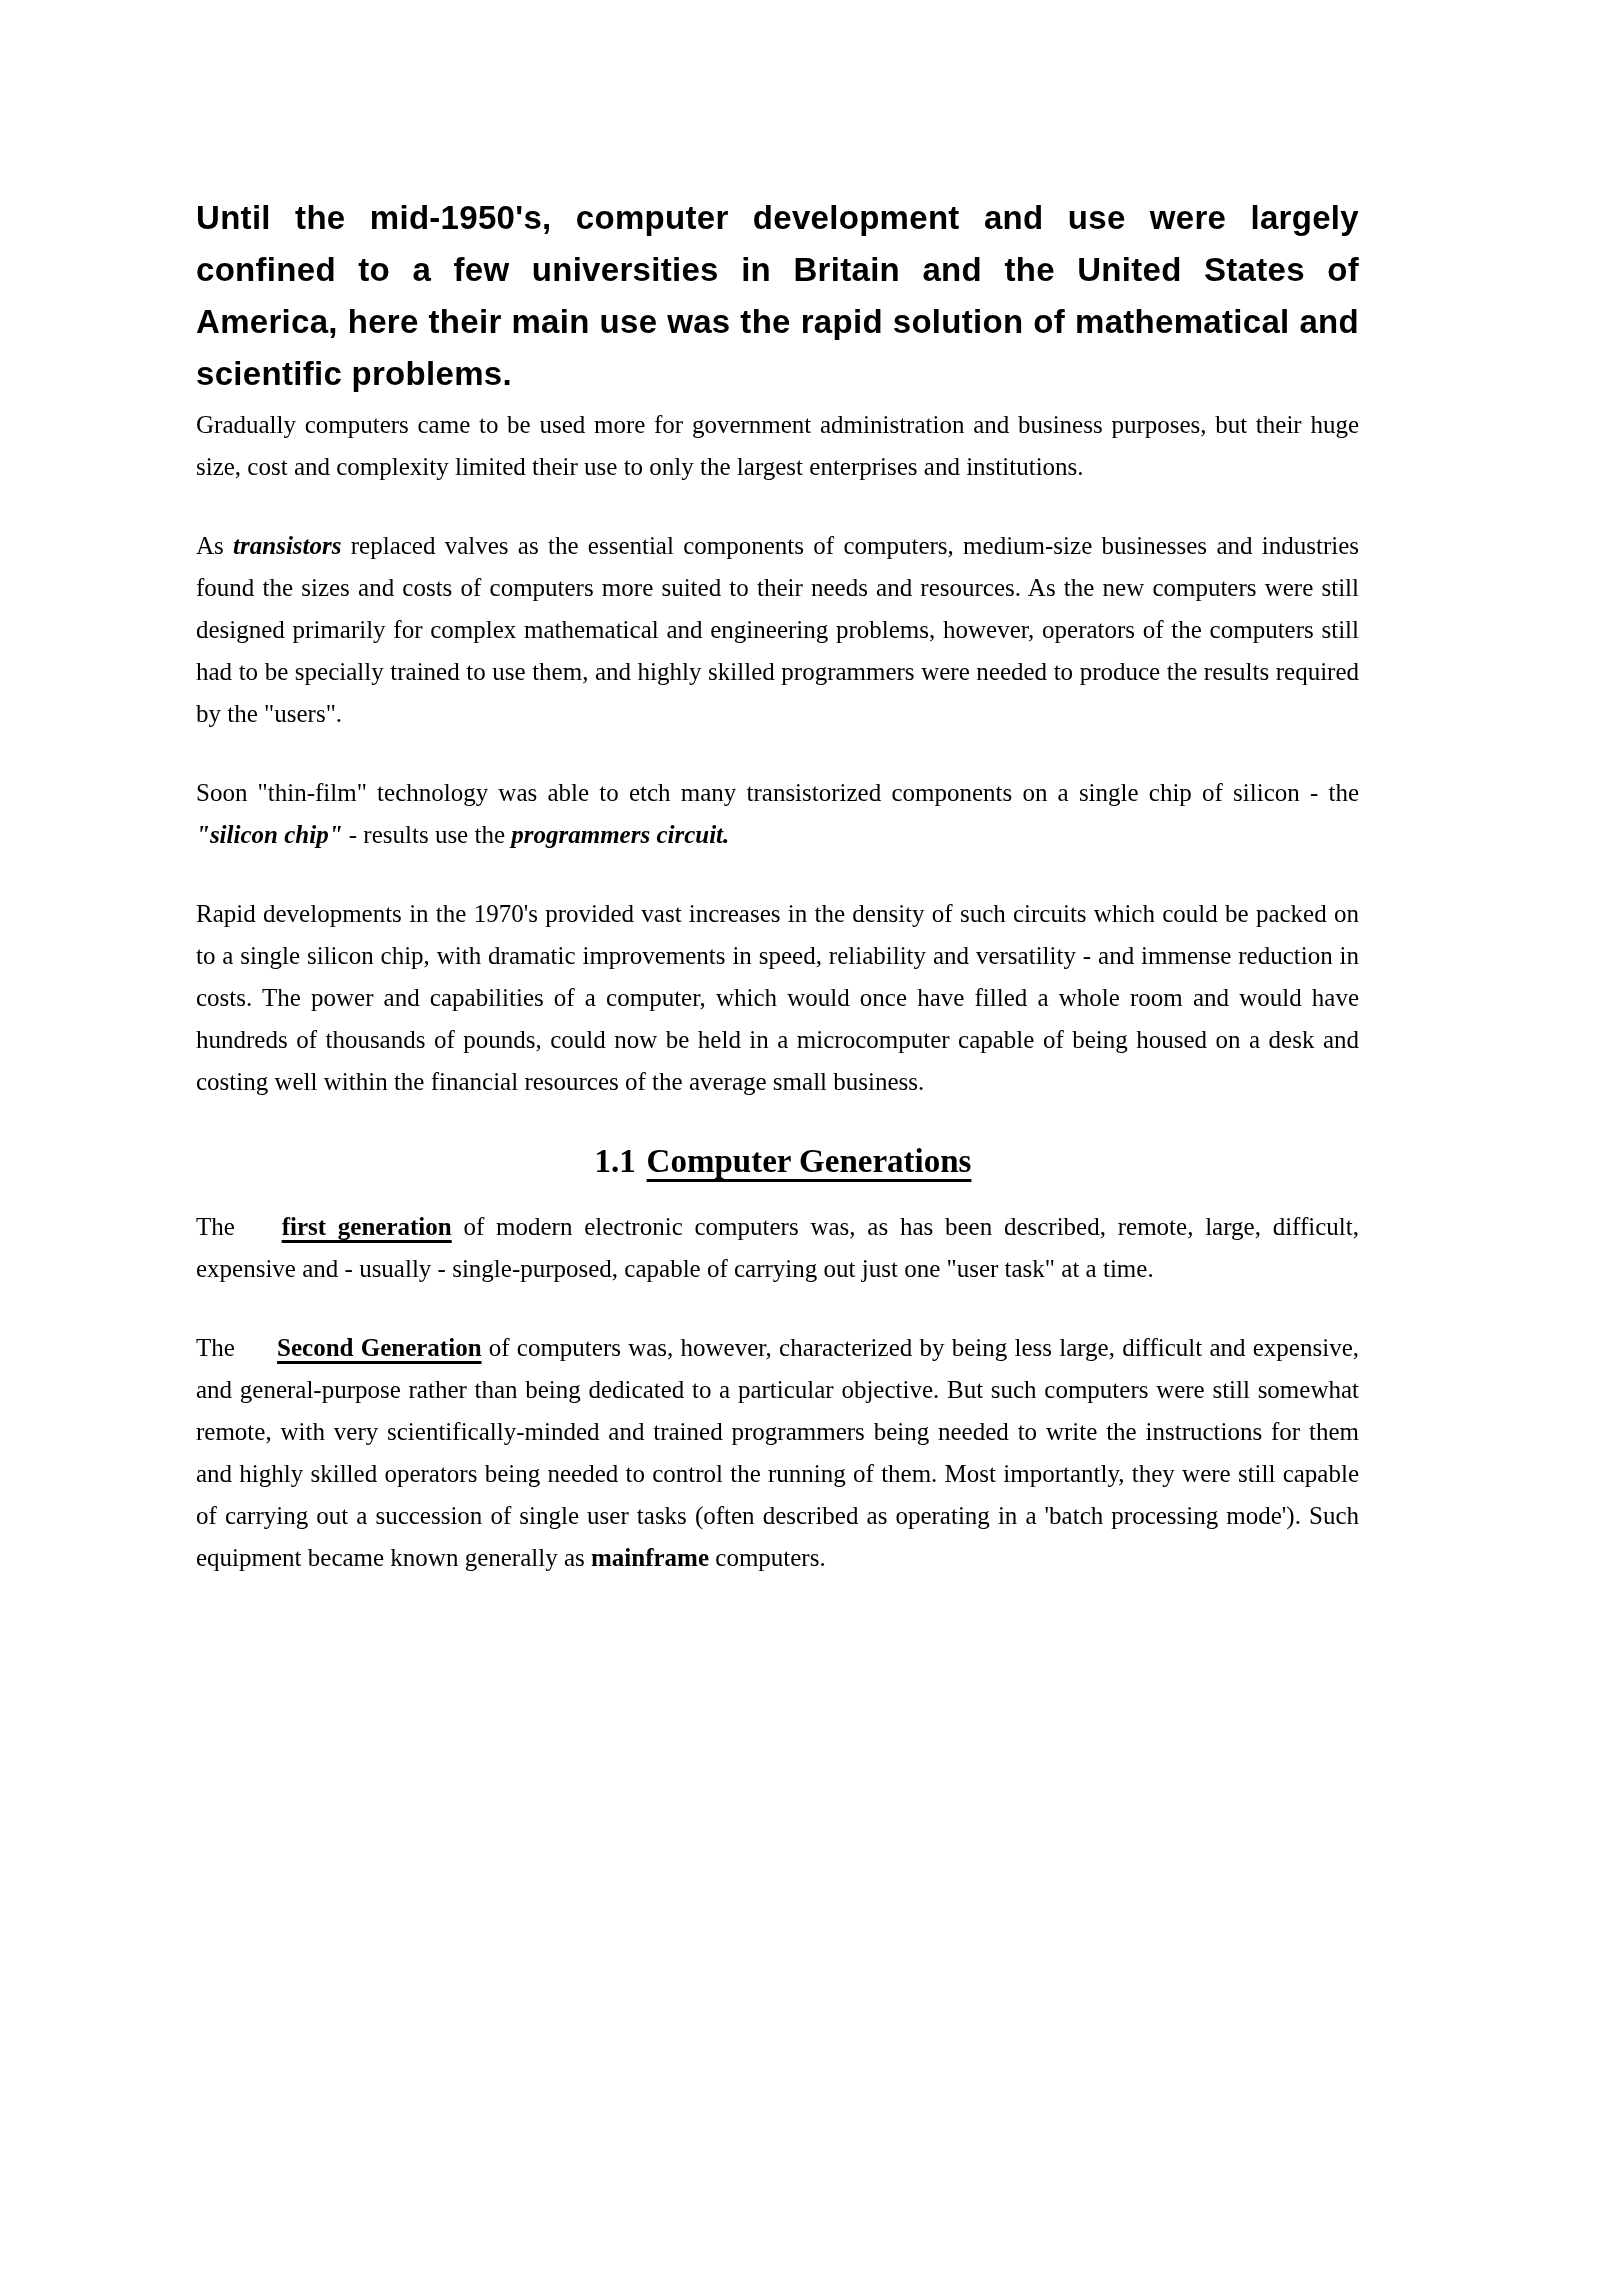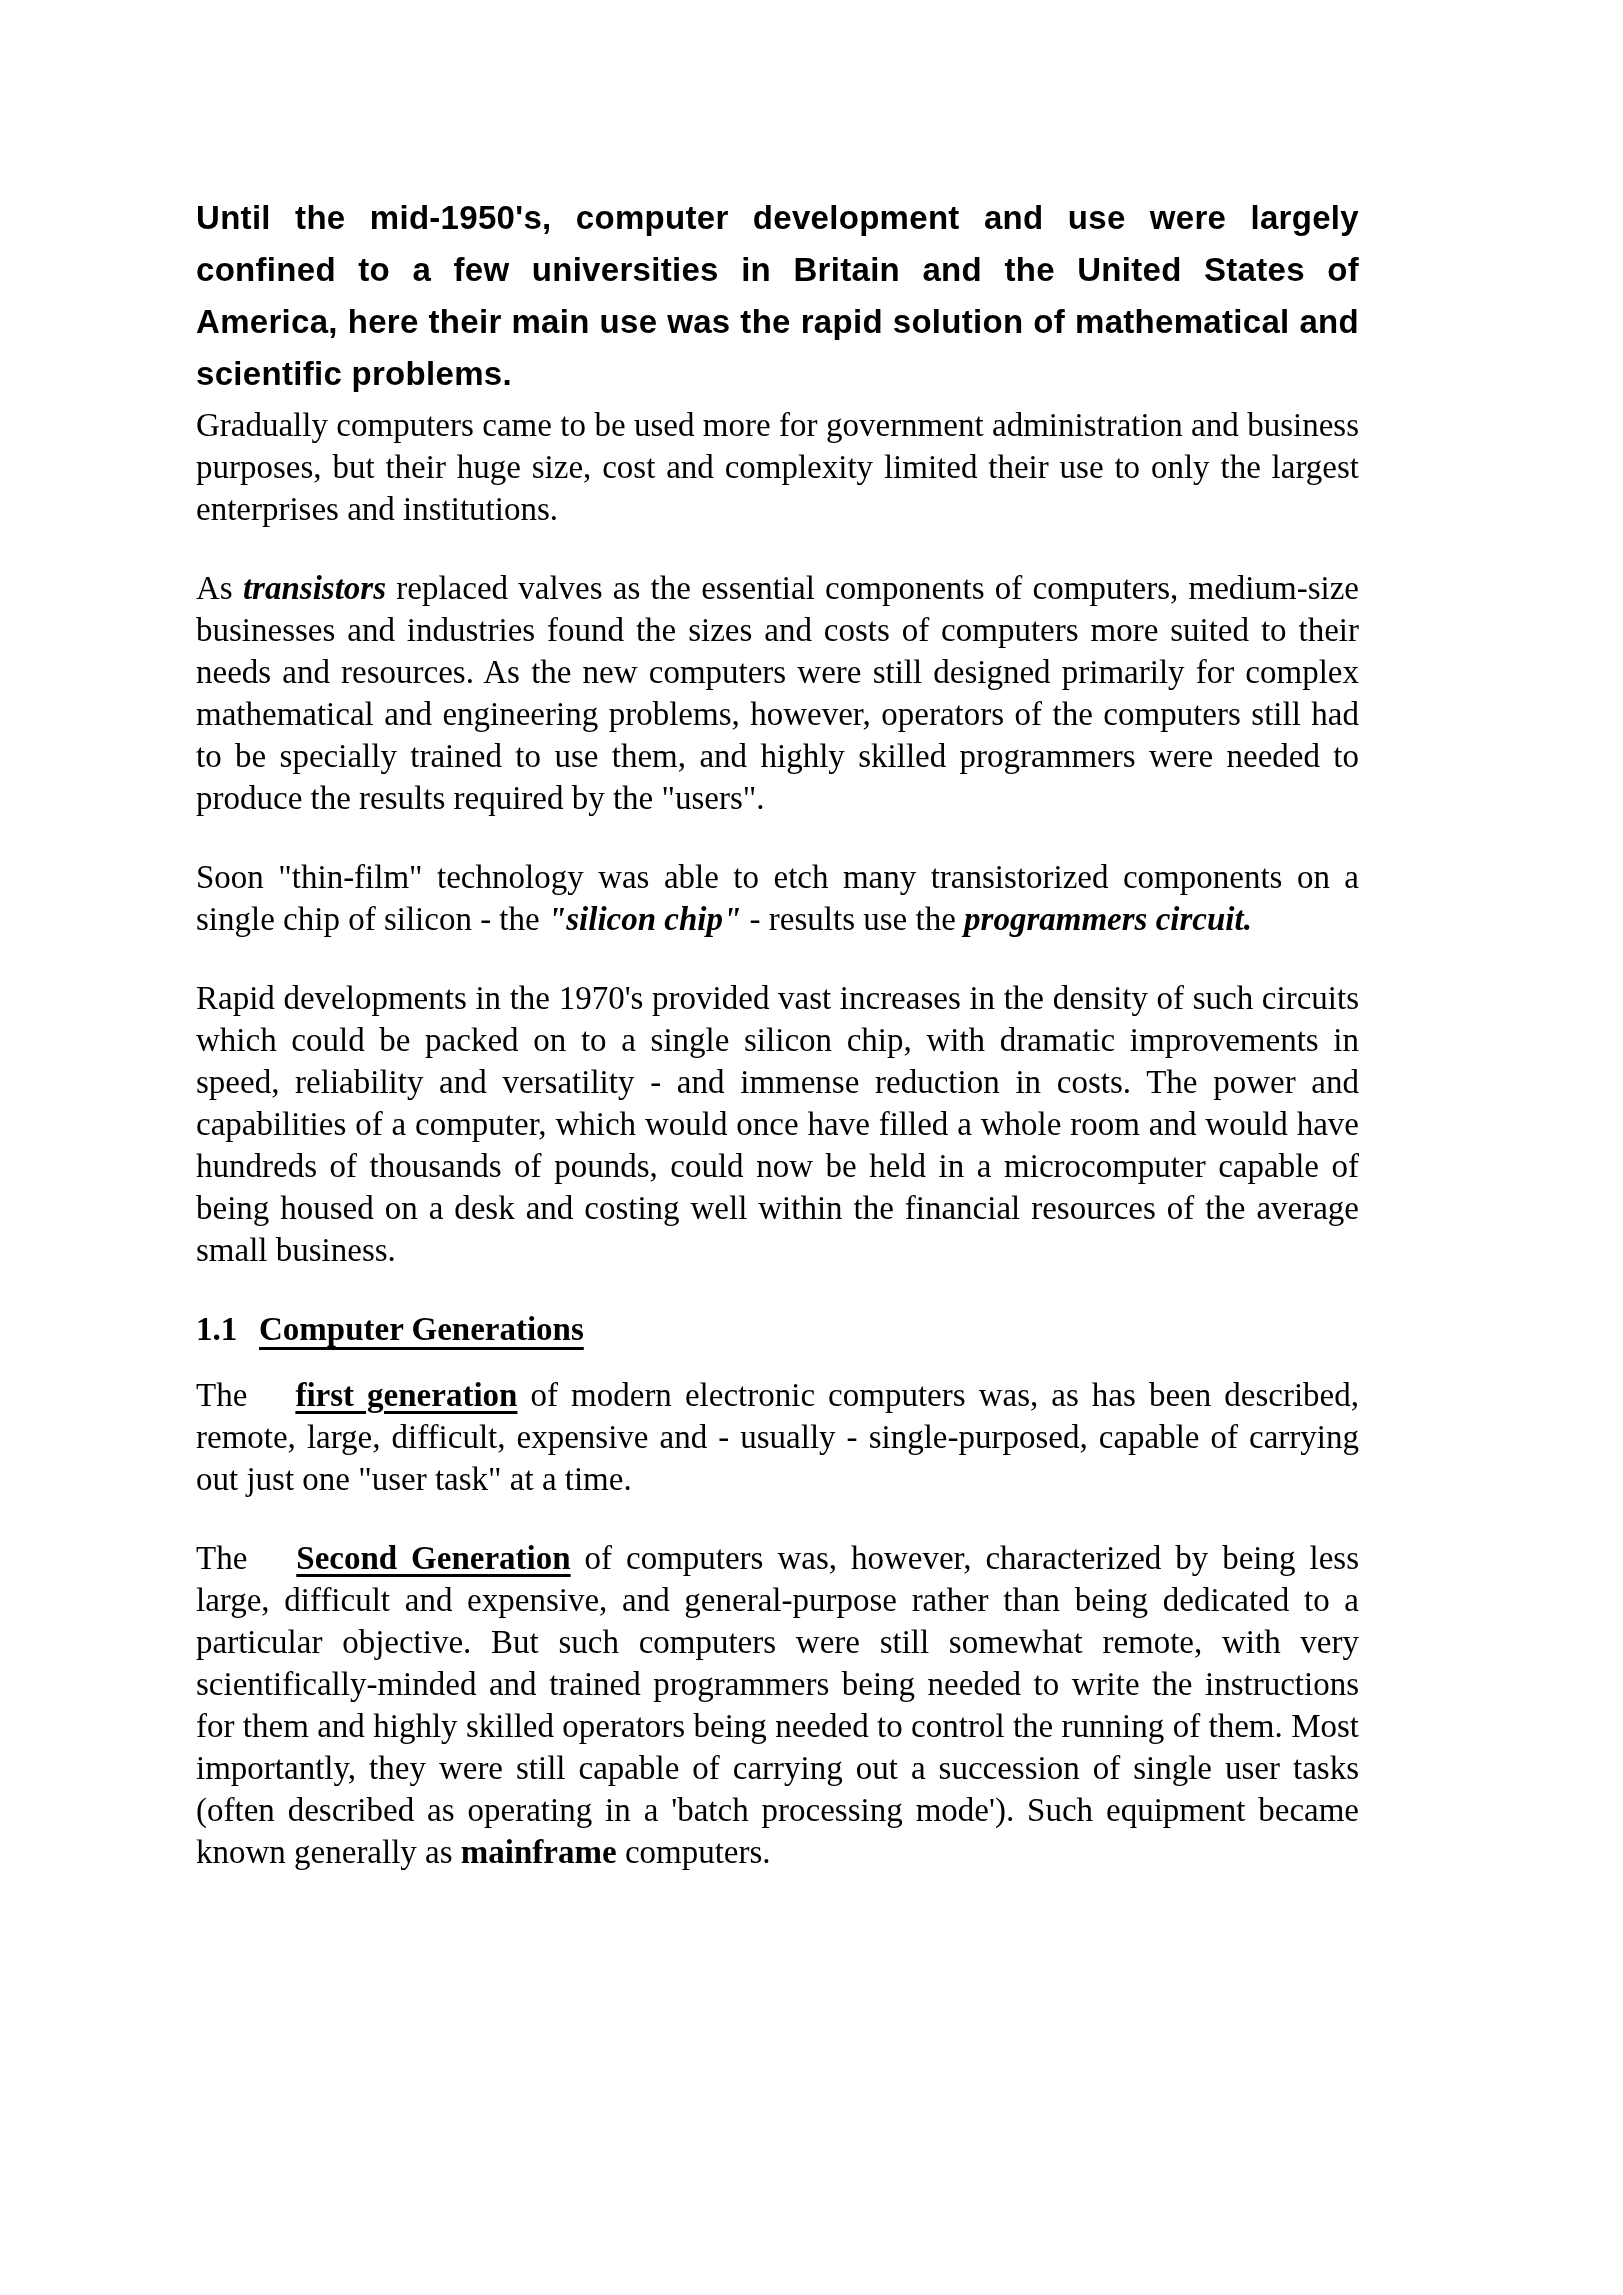--- a/index.html
+++ b/index.html
@@ -25,31 +25,32 @@
     font-weight: 700;
     font-size: 33px;
     line-height: 52px;
     text-align: justify;
     margin: 0 0 3.9px 0;
     letter-spacing: 0.3px;
   }
   p.body {
     font-family: "Liberation Serif", serif;
     font-weight: 400;
-    font-size: 33px;
+    font-size: 25px;
     line-height: 42px;
     text-align: justify;
     margin: 0 0 37px 0;
   }
   h2.sec {
     font-family: "Liberation Serif", serif;
     font-weight: 700;
     font-size: 33px;
     line-height: 43px;
     margin: 10.5px 0 23.6px 0;
+    text-align: center;
   }
   h2.sec .num {
     display: inline-block;
     min-width: 63px;
   }
   h2.sec .title {
     text-decoration: underline;
     text-decoration-thickness: 3.3px;
     text-underline-offset: 6.5px;
   }

